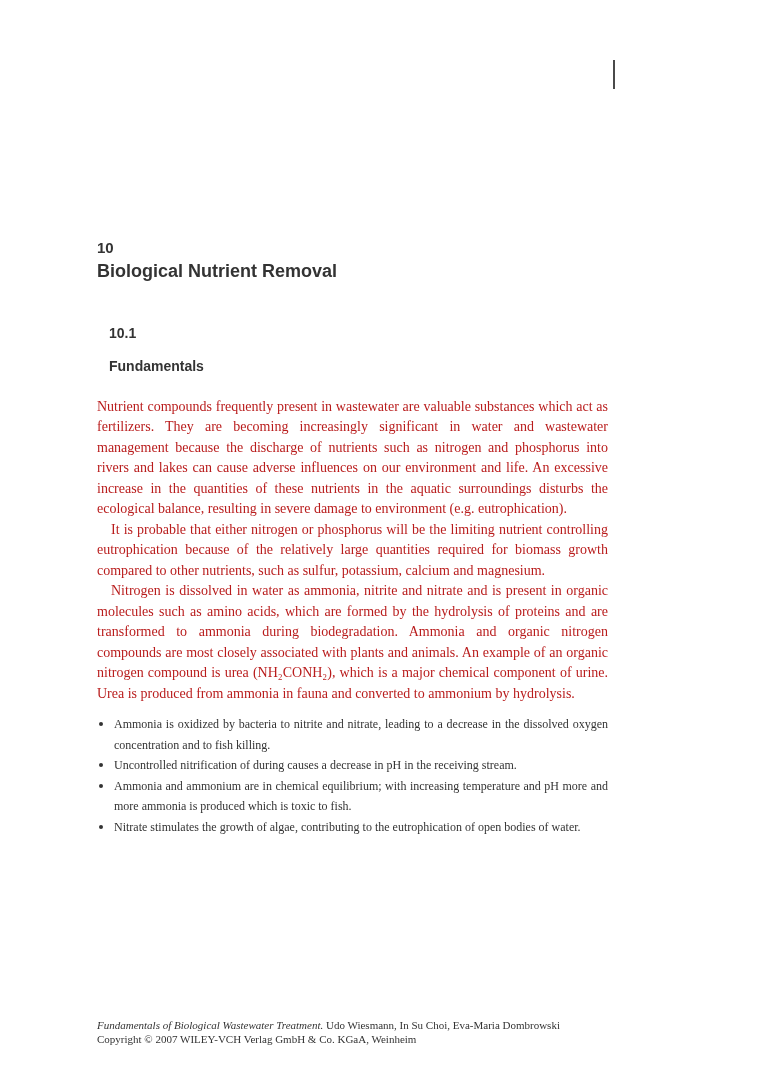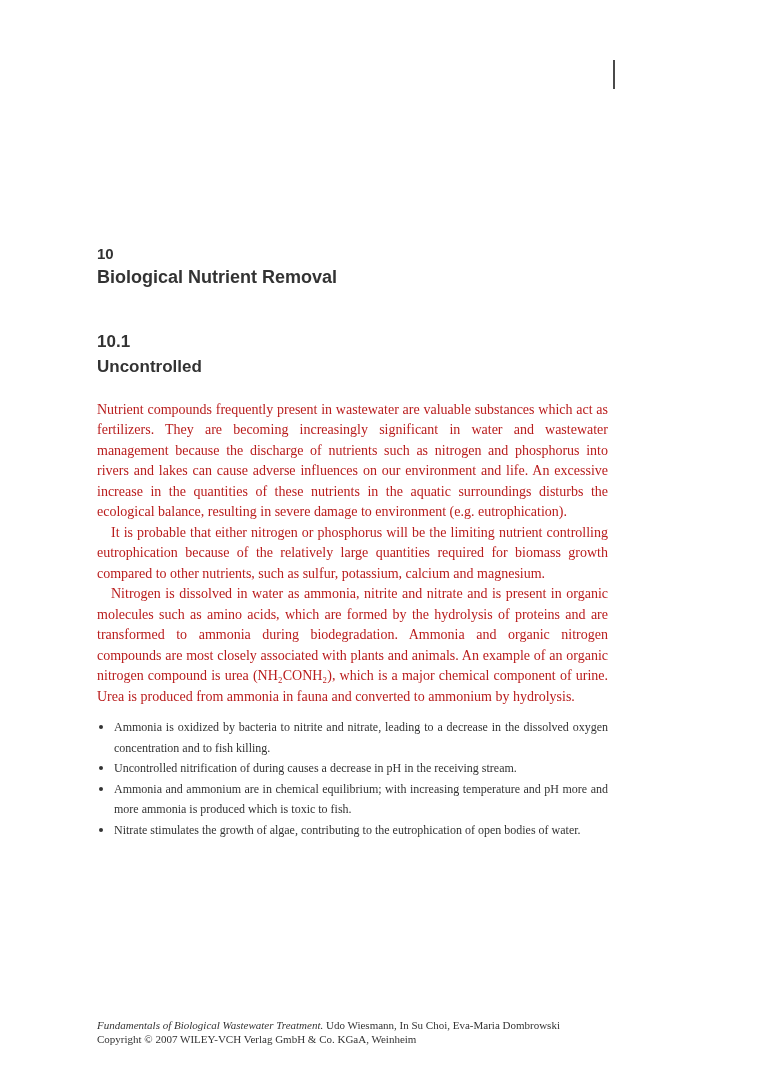--- a/index.html
+++ b/index.html
@@ -40,21 +40,21 @@
     color: #333333;
     letter-spacing: 0.5px;
     position: relative;
     top: -2px;
   }
 
   
   .content {
     position: absolute;
     left: 97px;
-    top: 14px;
+    top: 8px;
     width: 511px;
   }
   .chapter-num {
     margin-top: 231px;
     font-family: "Liberation Sans", "DejaVu Sans", sans-serif;
     font-weight: bold;
     font-size: 15px;
     line-height: 1.15;
     color: #333333;
   }
@@ -64,24 +64,24 @@
     font-weight: bold;
     font-size: 18px;
     line-height: 1.2;
     color: #333333;
   }
   .section-head {
     margin-top: 40px;
   }
   .section-num,
   .section-title {
-    margin: 0;
+    margin: 12px;
     font-family: "Liberation Sans", "DejaVu Sans", sans-serif;
     font-weight: bold;
-    font-size: 17px;
+    font-size: 14px;
     line-height: 1.5;
     color: #333333;
   }
 
   .body-par {
     margin: 0;
     font-size: 14px;
     line-height: 20.5px;
     text-align: justify;
     color: #b91c1c;
@@ -134,21 +134,21 @@
     <span class="pagenum">223</span>
   </div>
 
   <div class="content">
 
     <div class="chapter-num">10</div>
     <h1 class="chapter-title">Biological Nutrient Removal</h1>
 
     <div class="section-head">
       <div class="section-num">10.1</div>
-      <h2 class="section-title">Uncontrolled</h2>
+      <h2 class="section-title">Fundamentals</h2>
     </div>
 
     <p class="body-par first">Nutrient compounds frequently present in wastewater are valuable substances which act as fertilizers. They are becoming increasingly significant in water and wastewater management because the discharge of nutrients such as nitrogen and phosphorus into rivers and lakes can cause adverse influences on our environment and life. An excessive increase in the quantities of these nutrients in the aquatic surroundings disturbs the ecological balance, resulting in severe damage to environment (e.g. eutrophication).</p>
     <p class="body-par indent">It is probable that either nitrogen or phosphorus will be the limiting nutrient controlling eutrophication because of the relatively large quantities required for biomass growth compared to other nutrients, such as sulfur, potassium, calcium and magnesium.</p>
     <p class="body-par indent">Nitrogen is dissolved in water as ammonia, nitrite and nitrate and is present in organic molecules such as amino acids, which are formed by the hydrolysis of proteins and are transformed to ammonia during biodegradation. Ammonia and organic nitrogen compounds are most closely associated with plants and animals. An example of an organic nitrogen compound is urea (NH₂CONH₂), which is a major chemical component of urine. Urea is produced from ammonia in fauna and converted to ammonium by hydrolysis.</p>
 
     <ul class="bullet-list">
       <li>Ammonia is oxidized by bacteria to nitrite and nitrate, leading to a decrease in the dissolved oxygen concentration and to fish killing.</li>
       <li>Uncontrolled nitrification of during causes a decrease in pH in the receiving stream.</li>
       <li>Ammonia and ammonium are in chemical equilibrium; with increasing temperature and pH more and more ammonia is produced which is toxic to fish.</li>

